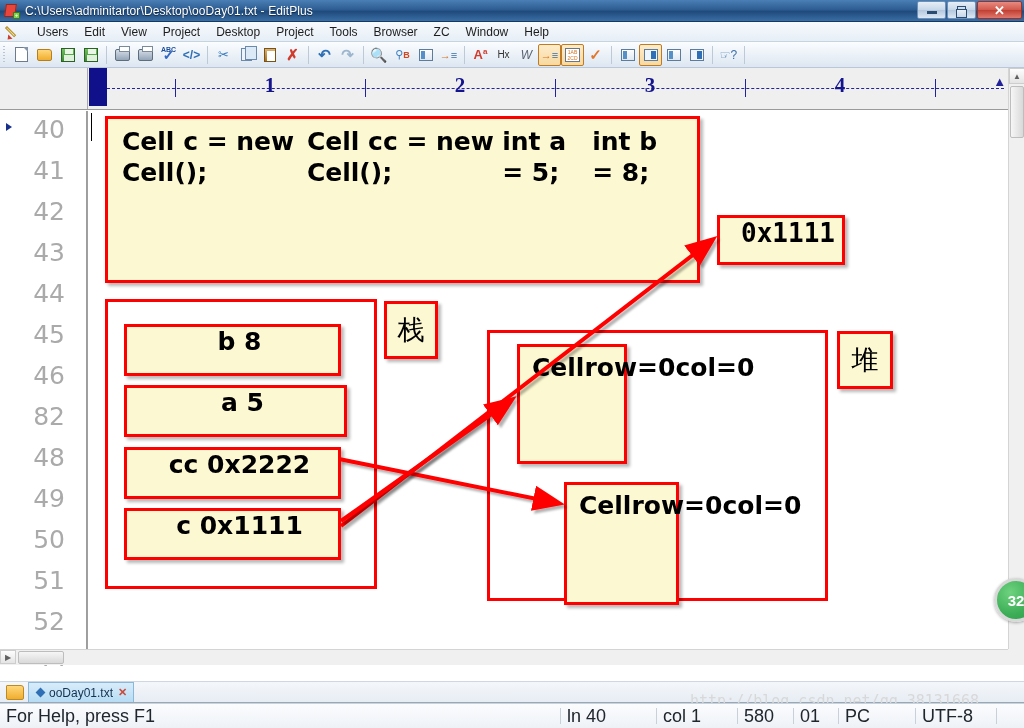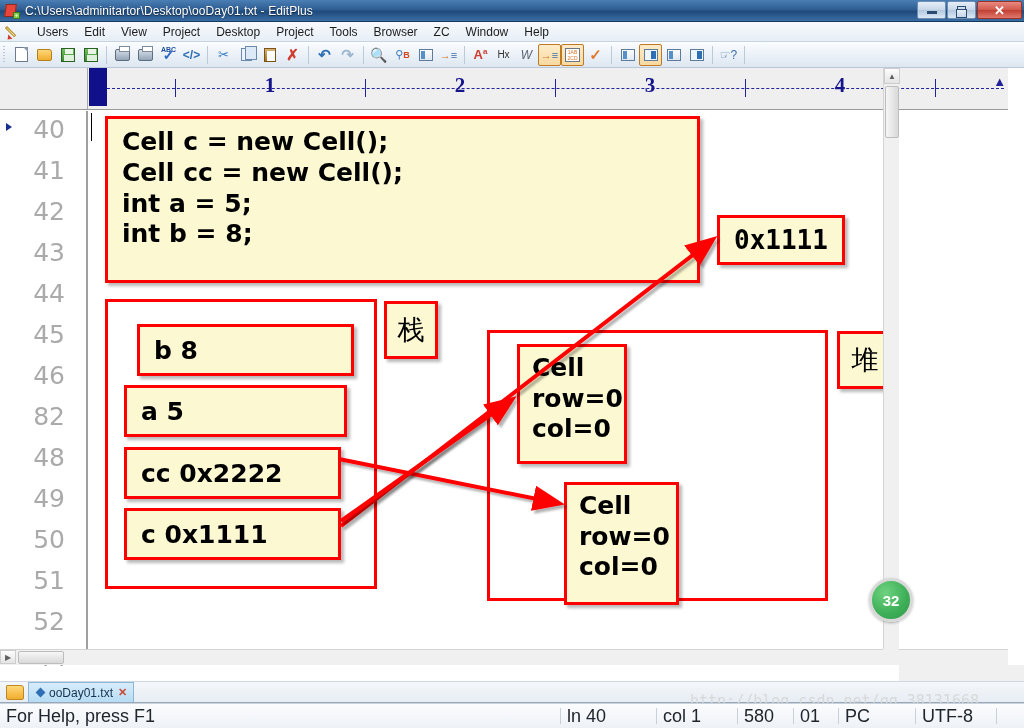--- a/index.html
+++ b/index.html
@@ -5,21 +5,21 @@
   * { box-sizing: border-box; }
   html, body {
     margin: 0; padding: 0;
     width: 1024px; height: 728px;
     overflow: hidden;
     font-family: "Liberation Sans", sans-serif;
     background: #f0f0f0;
   }
   #app {
     position: relative;
-    width: 899px; height: 728px;
+    width: 1024px; height: 728px;
     background: #ffffff;
   }
 
   
   .titlebar {
     position: absolute; left: 0; top: 0; width: 1024px; height: 22px;
     background: linear-gradient(180deg,#4a7fb5 0%,#2e5d92 45%,#1f4a7c 55%,#3a6ea5 100%);
     display: flex; align-items: center;
     border-bottom: 1px solid #16395f;
   }
@@ -183,21 +183,21 @@
     background: #ffffff; overflow: hidden;
   }
   .caret {
     position: absolute; left: 2px; top: 2px; width: 1px; height: 28px; background: #000;
   }
 
   
   .rbox {
     position: absolute; border: 3px solid #ff0000; background: #fcf8d2;
     box-shadow: 3px 3px 3px rgba(0,0,0,.28);
-    display: flex; flex-direction: column; justify-content: center;
+    display: flex; flex-direction: row; justify-content: center;
     font-family: "DejaVu Sans", sans-serif; font-weight: bold; color: #000;
   }
   .rbox.hollow { background: transparent; box-shadow: none; }
   .code-box { padding: 8px 14px 10px 14px; line-height: 1.23; font-size: 25px; justify-content: flex-start;}
   .slot { font-size: 25px; padding-left: 14px; }
   .cjk { font-family: "DejaVu Sans", sans-serif; font-weight: normal; font-size: 27px; align-items: center; }
   .cell-box { font-size: 25px; padding-left: 12px; line-height: 1.22; justify-content: flex-start; padding-top: 6px;}
   .addr-box { font-size: 26px; padding-left: 14px; font-family: "DejaVu Sans Mono", monospace; }
 
   .arrows { position: absolute; left: 0; top: 0; width: 100%; height: 100%; pointer-events: none; }
@@ -464,21 +464,21 @@
       <div class="rbox code-box" style="left:16px; top:5px; width:595px; height:167px;">
         <div>Cell c = new Cell();</div>
         <div>Cell cc = new Cell();</div>
         <div>int a = 5;</div>
         <div>int b = 8;</div>
       </div>
 
       <div class="rbox addr-box" style="left:628px; top:104px; width:128px; height:50px;">0x1111</div>
 
       <div class="rbox hollow" style="left:16px; top:188px; width:272px; height:290px;"></div>
-      <div class="rbox slot" style="left:48px; top:213px; width:217px; height:52px;">b 8</div>
+      <div class="rbox slot" style="left:35px; top:213px; width:217px; height:52px;">b 8</div>
       <div class="rbox slot" style="left:35px; top:274px; width:223px; height:52px;">a 5</div>
       <div class="rbox slot" style="left:35px; top:336px; width:217px; height:52px;">cc 0x2222</div>
       <div class="rbox slot" style="left:35px; top:397px; width:217px; height:52px;">c 0x1111</div>
       <div class="rbox cjk" style="left:295px; top:190px; width:54px; height:58px; align-items:center;">栈</div>
 
       <div class="rbox hollow" style="left:398px; top:219px; width:341px; height:271px;"></div>
       <div class="rbox cell-box" style="left:428px; top:233px; width:110px; height:120px;">
         <div>Cell</div>
         <div>row=0</div>
         <div>col=0</div>

